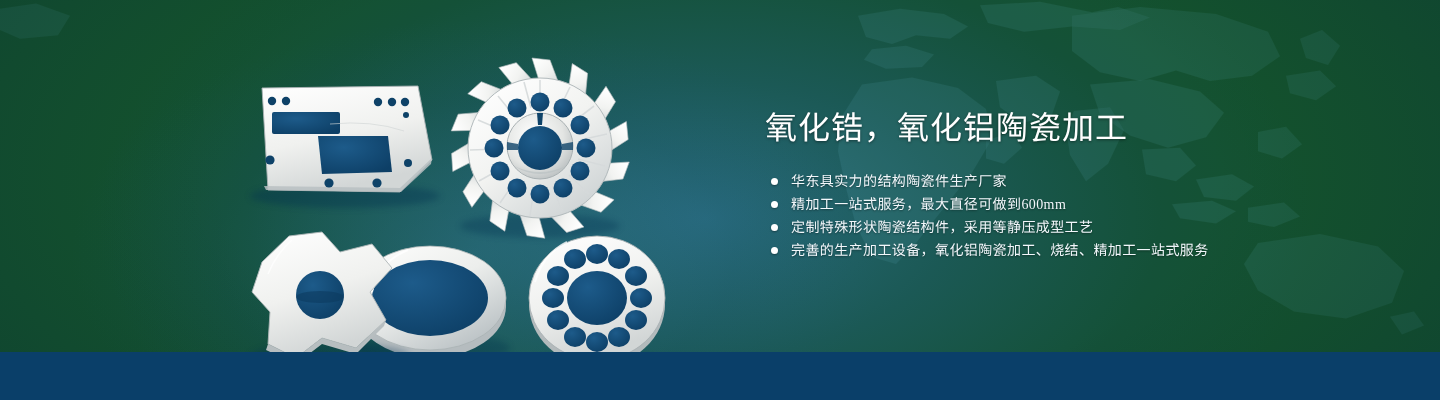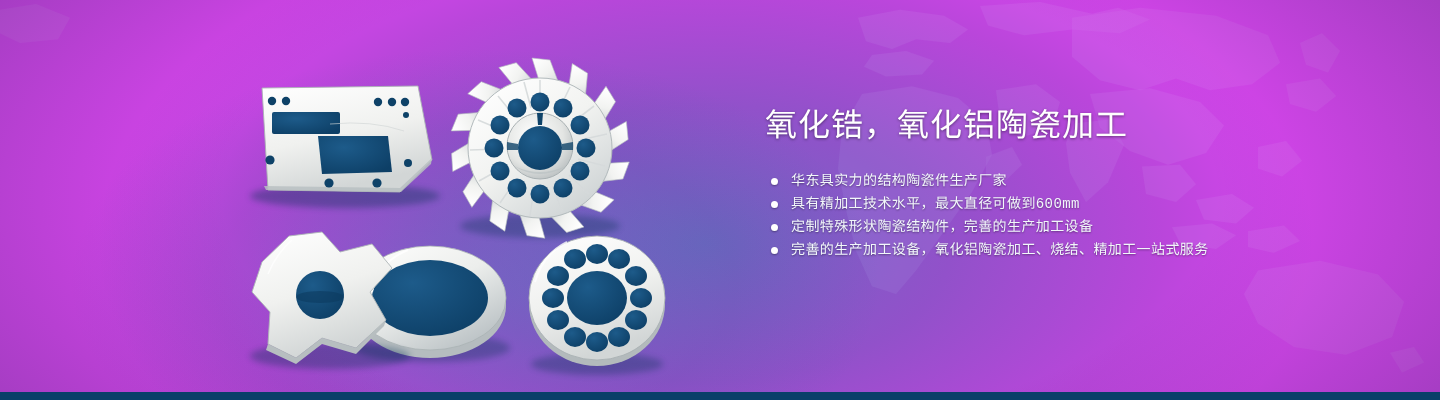--- a/index.html
+++ b/index.html
@@ -4,24 +4,24 @@
 <title>Ceramic Processing Banner</title>
 <style>
   html, body {
     margin: 0;
     padding: 0;
     background: #0a3f69;
   }
   #banner {
     position: relative;
     width: 1440px;
-    height: 392px;
+    height: 352px;
     overflow: hidden;
-    font-family: Liberation Mono, monospace;
-    background: #d946ef;
+    font-family: Liberation Serif, serif;
+    background: #14532d;
     user-select: none;
   }
   
   .bg-base {
     position: absolute;
     inset: 0;
     background: linear-gradient(100deg,
         #073f68 0%,
         #07436f 18%,
         #0b4a79 38%,
@@ -361,25 +361,25 @@
   <div class="copy">
     <h1 class="headline">氧化锆，氧化铝陶瓷加工</h1>
 
     <ul class="bullets">
       <li class="bullet">
         <span class="dot"></span>
         <span class="bullet-text">华东具实力的结构陶瓷件生产厂家</span>
       </li>
       <li class="bullet">
         <span class="dot"></span>
-        <span class="bullet-text">具有精加工技术水平，最大直径可做到600mm</span>
+        <span class="bullet-text">精加工一站式服务，最大直径可做到600mm</span>
       </li>
       <li class="bullet">
         <span class="dot"></span>
-        <span class="bullet-text">定制特殊形状陶瓷结构件，完善的生产加工设备</span>
+        <span class="bullet-text">定制特殊形状陶瓷结构件，采用等静压成型工艺</span>
       </li>
       <li class="bullet">
         <span class="dot"></span>
         <span class="bullet-text">完善的生产加工设备，氧化铝陶瓷加工、烧结、精加工一站式服务</span>
       </li>
     </ul>
   </div>
 
 </div>
 

